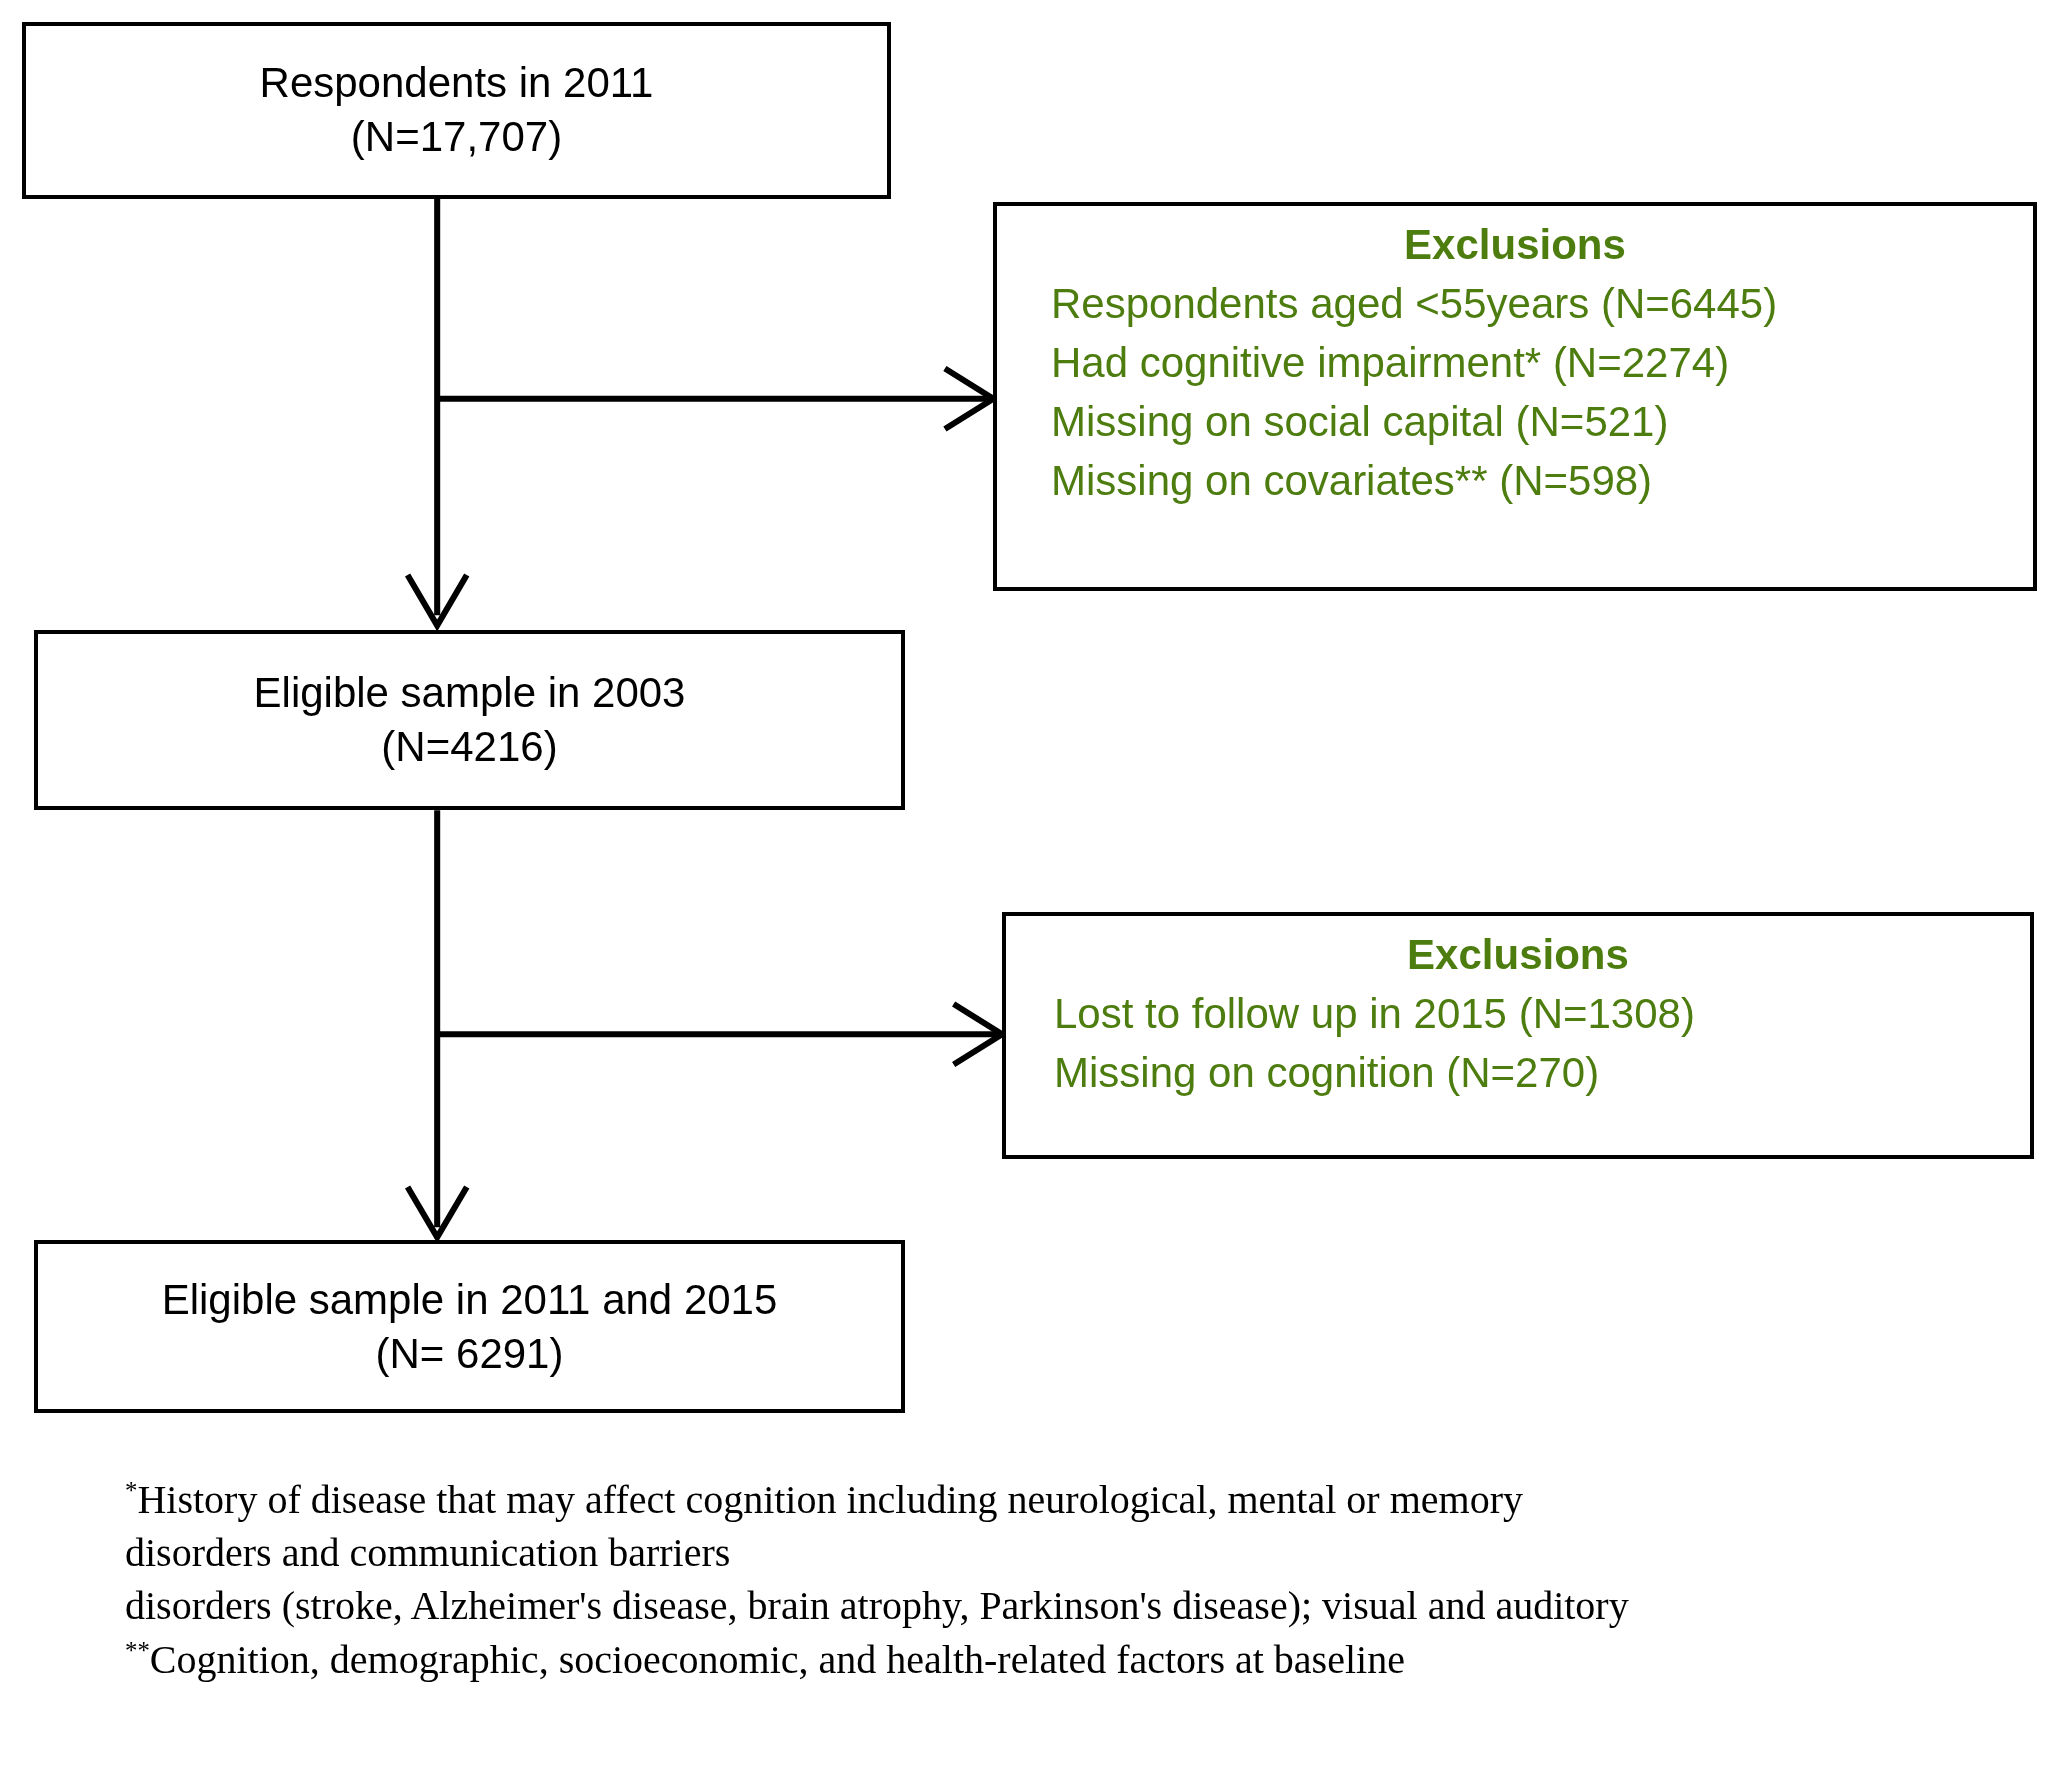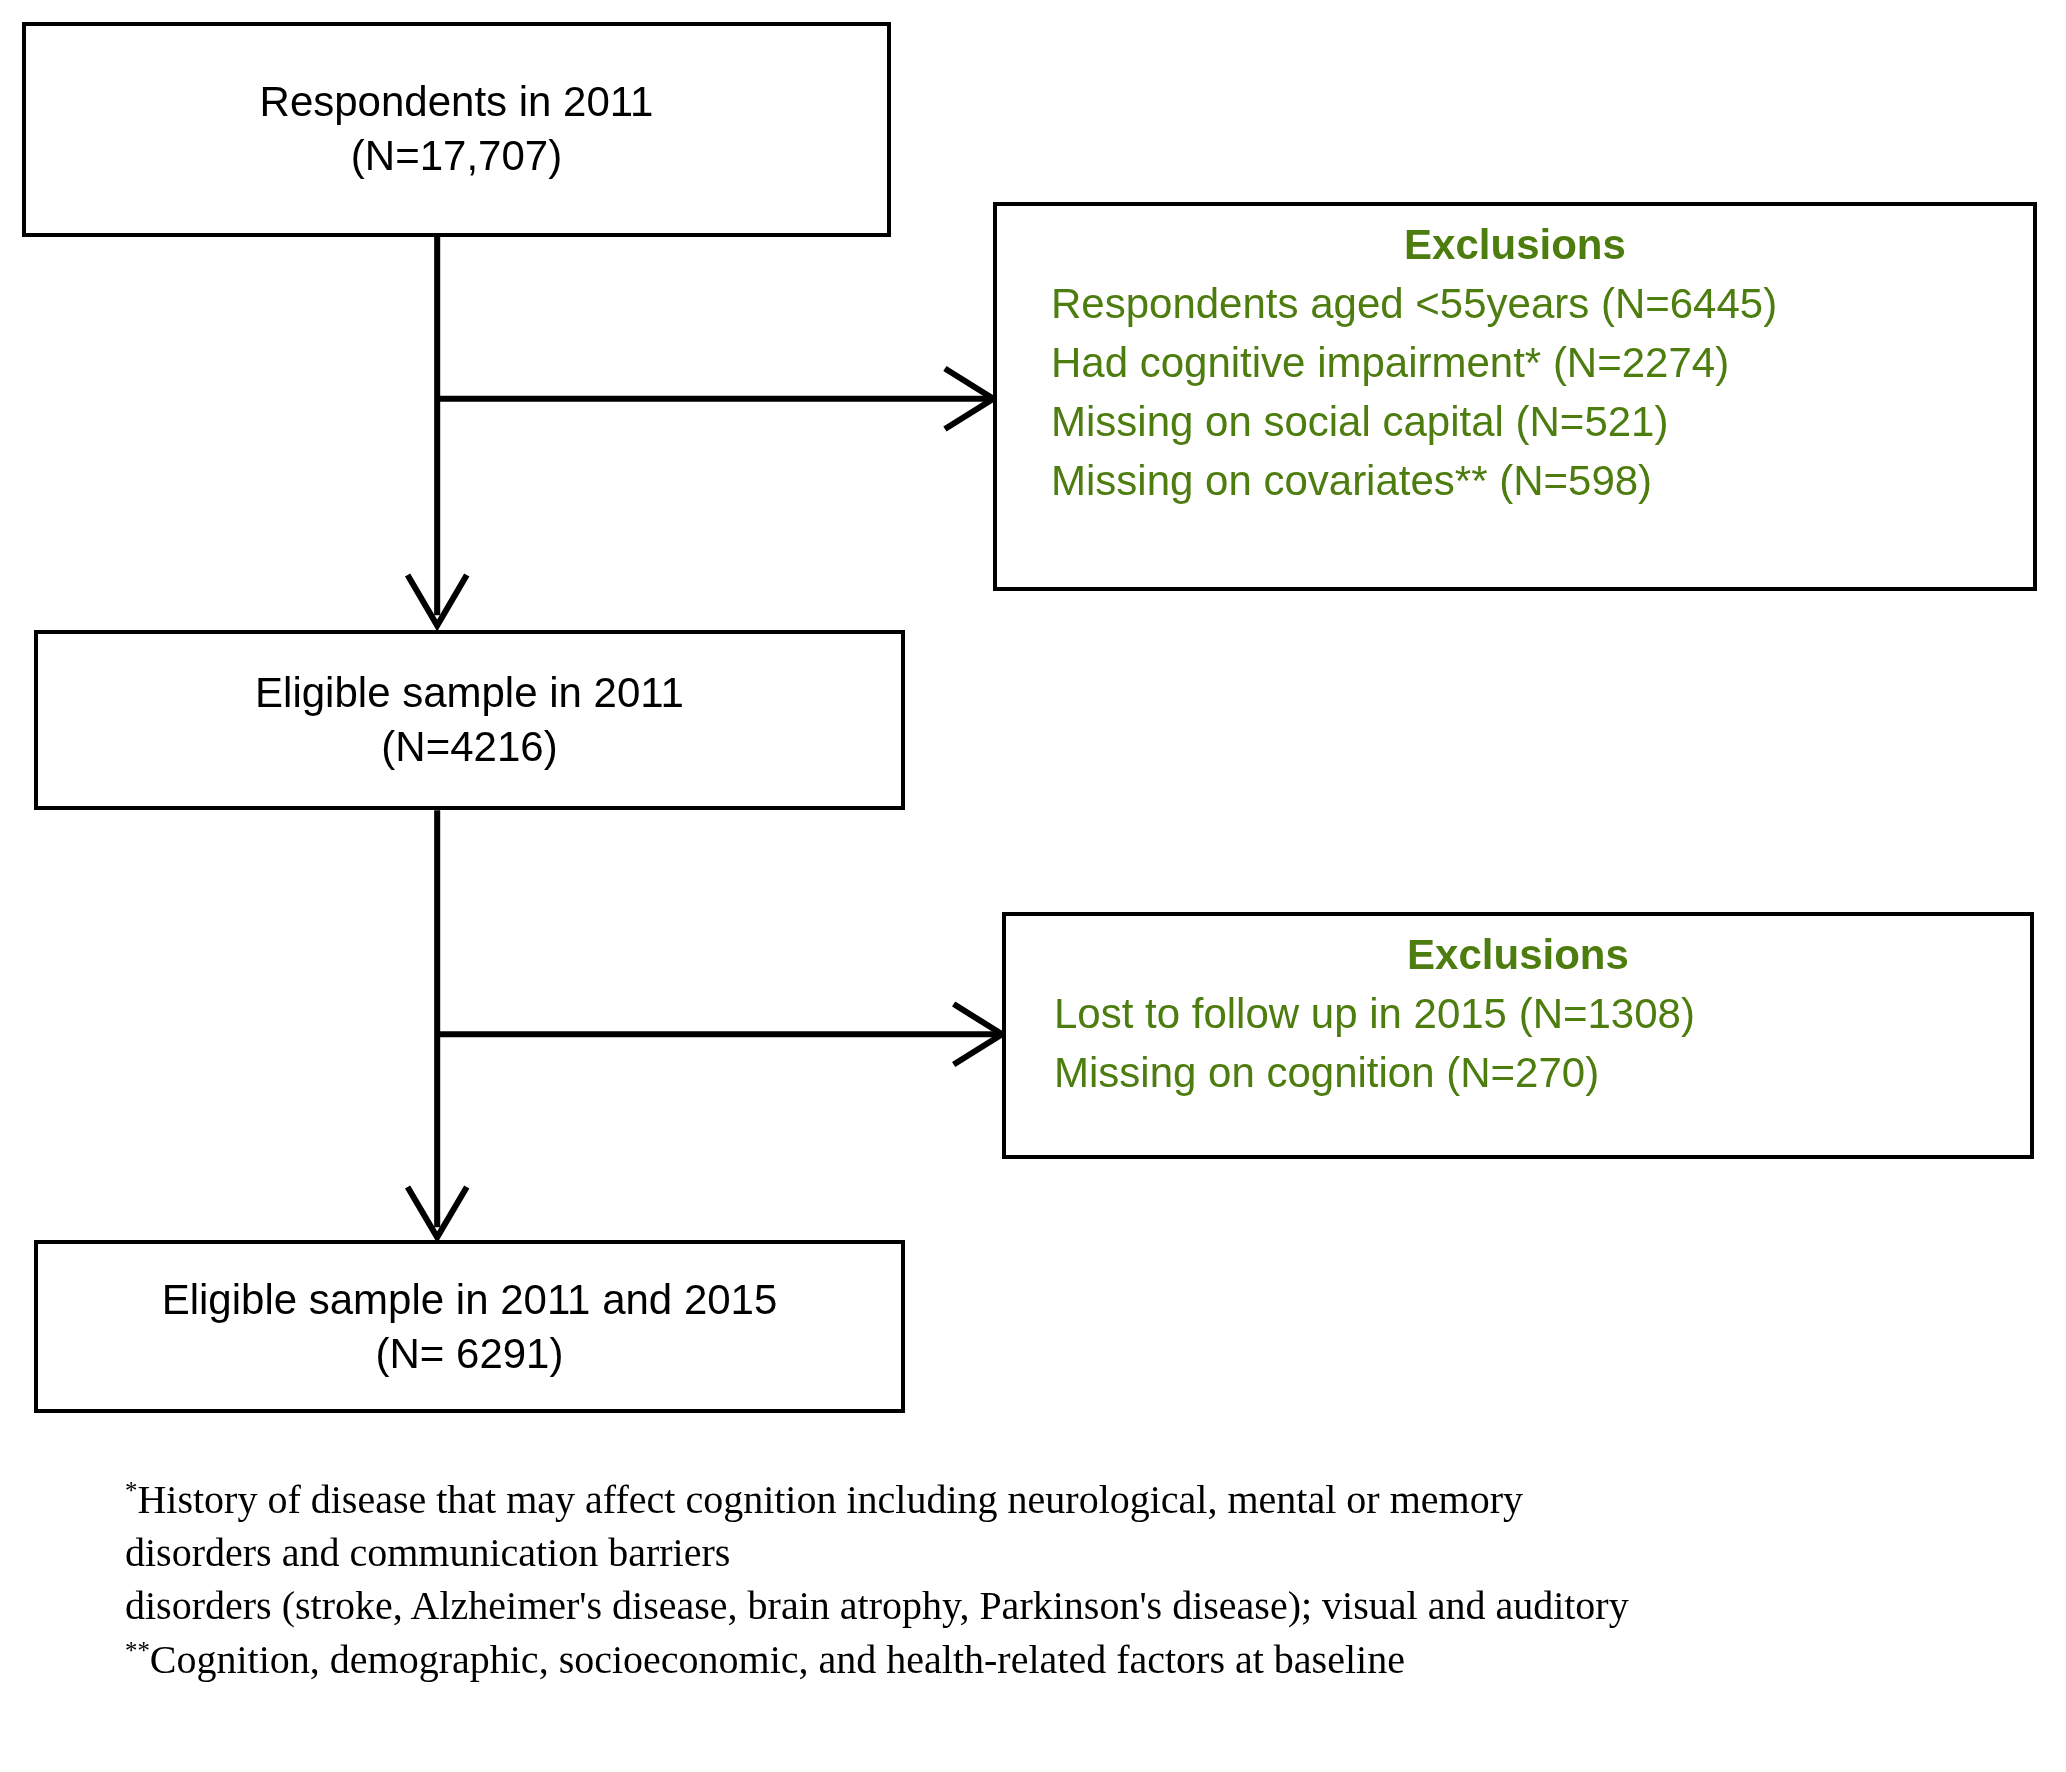--- a/index.html
+++ b/index.html
@@ -79,21 +79,21 @@
     height: 247px;
     padding-top: 17.5px;
   }
   #exclusions-2 .excl-title { margin-bottom: 17.5px; }
   #exclusions-2 .excl-item { margin-left: 48px; margin-bottom: 17px; }
 
   #box-respondents {
     left: 22px;
     top: 21.5px;
     width: 869px;
-    height: 215px;
+    height: 177px;
   }
   #box-eligible-2011 {
     left: 34px;
     top: 630px;
     width: 871px;
     height: 180px;
   }
   #box-eligible-both {
     left: 34px;
     top: 1240px;
@@ -142,21 +142,21 @@
 
   <div class="excl-box" id="exclusions-1">
     <span class="excl-title">Exclusions</span>
     <span class="excl-item">Respondents aged &lt;55years (N=6445)</span>
     <span class="excl-item">Had cognitive impairment* (N=2274)</span>
     <span class="excl-item">Missing on social capital (N=521)</span>
     <span class="excl-item">Missing on covariates** (N=598)</span>
   </div>
 
   <div class="node-box" id="box-eligible-2011">
-    <span class="node-line">Eligible sample in 2011</span>
+    <span class="node-line">Eligible sample in 2003</span>
     <span class="node-line">(N=4216)</span>
   </div>
 
   <div class="excl-box" id="exclusions-2">
     <span class="excl-title">Exclusions</span>
     <span class="excl-item">Lost to follow up in 2015 (N=1308)</span>
     <span class="excl-item">Missing on cognition (N=270)</span>
   </div>
 
   <div class="node-box" id="box-eligible-both">

